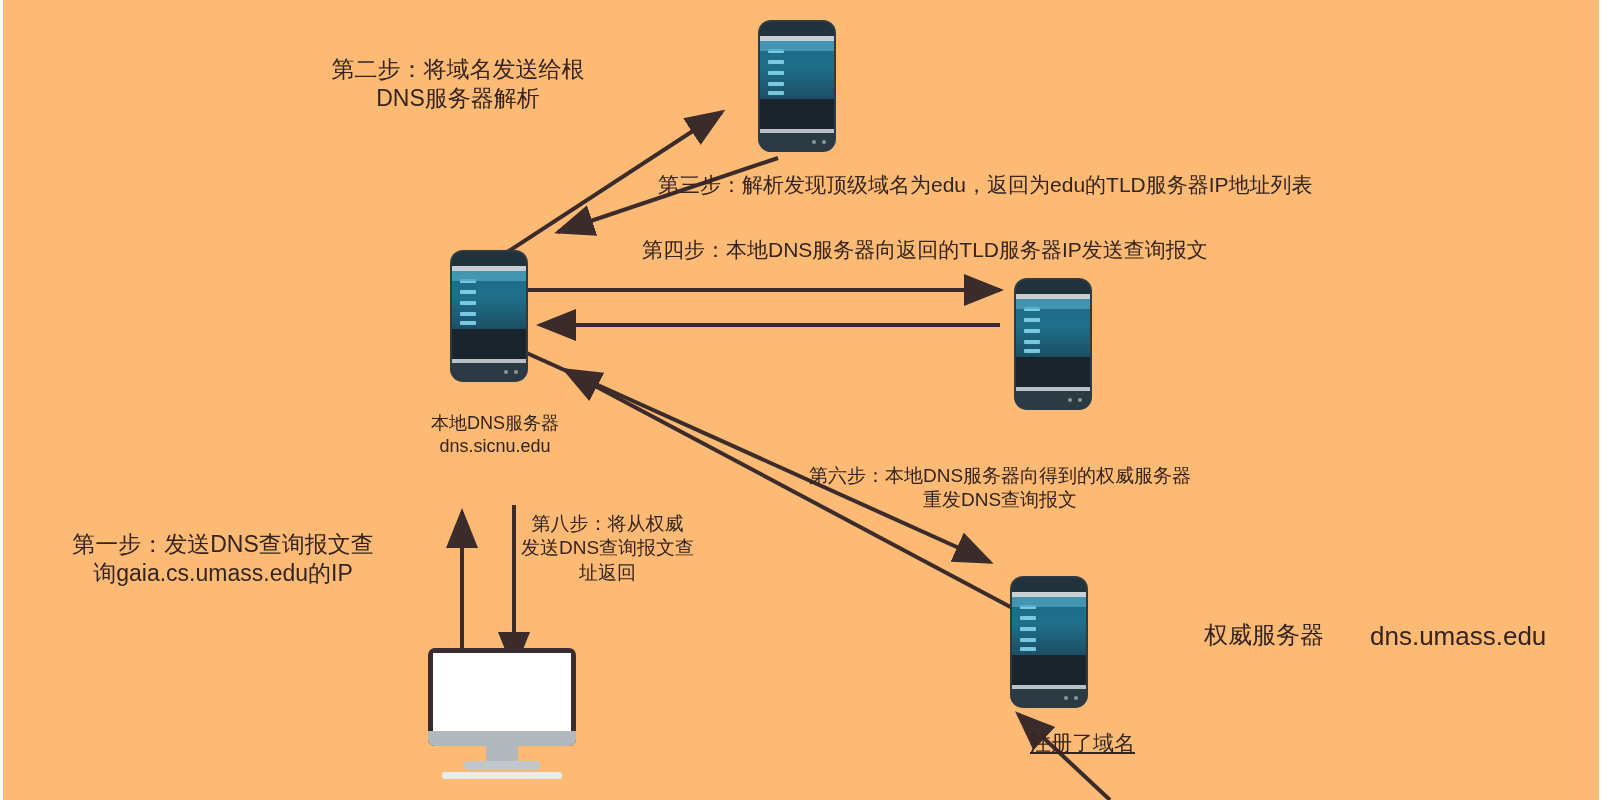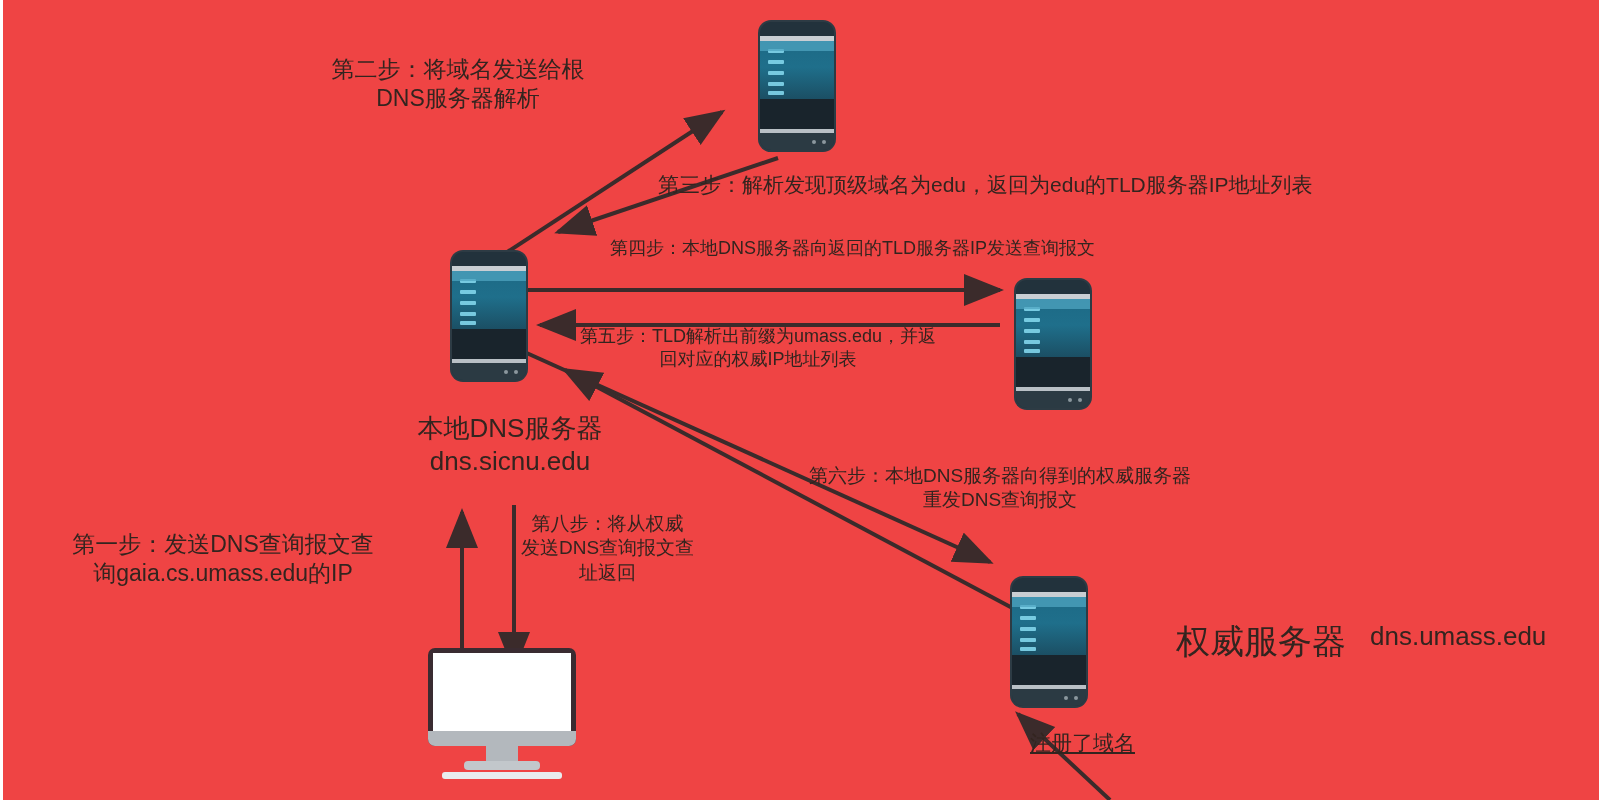--- a/index.html
+++ b/index.html
@@ -4,21 +4,21 @@
 <style>
   html, body {
     margin: 0;
     padding: 0;
     background: #f9cfd4;
   }
   #stage {
     position: relative;
     width: 1602px;
     height: 800px;
-    background: #ef4444;
+    background: #fdba74;
     overflow: hidden;
     font-family: "Liberation Sans", "DejaVu Sans", sans-serif;
     color: #3b2b2b;
   }
   .edge-line {
     position: absolute;
     top: 0;
     bottom: 0;
     width: 3px;
     background: #ffffff;
@@ -31,29 +31,29 @@
     position: absolute;
     white-space: pre-line;
     line-height: 1.28;
     color: #33241f;
   }
   .center { text-align: center; }
 
   .t-step2  { left: 258px; top: 55px;  width: 400px; font-size: 23px; }
   .t-root   { left: 860px; top: 90px;  width: 300px; font-size: 26px; text-align: left;}
   .t-step3  { left: 658px; top: 172px; width: 950px; font-size: 21px; text-align: left;}
-  .t-step4  { left: 610px; top: 237px; width: 880px; font-size: 18px; text-align: left;}
+  .t-step4  { left: 642px; top: 237px; width: 880px; font-size: 21px; text-align: left;}
   .t-step5  { left: 548px; top: 325px; width: 420px; font-size: 18px; }
   .t-tld    { left: 1118px;top: 336px; width: 330px; font-size: 26px; text-align: left;}
-  .t-local  { left: 345px; top: 412px; width: 330px; font-size: 26px; }
+  .t-local  { left: 330px; top: 412px; width: 330px; font-size: 18px; }
   .t-step6  { left: 740px; top: 464px; width: 520px; font-size: 19px; }
   .t-step1  { left: 28px;  top: 530px; width: 390px; font-size: 23px; }
   .t-step8  { left: 520px; top: 512px; width: 175px; font-size: 19px; }
   .t-step7  { left: 675px; top: 600px; width: 310px; font-size: 19px; }
-  .t-auth   { left: 1176px;top: 620px; width: 210px; font-size: 34px; text-align: left;}
+  .t-auth   { left: 1114px;top: 620px; width: 210px; font-size: 24px; text-align: right;}
   .t-authdns{ left: 1370px;top: 620px; width: 260px; font-size: 26px; text-align: left;}
   .t-reg    { left: 1030px;top: 730px; width: 220px; font-size: 21px; text-align: left; text-decoration: underline;}
 
   
   .server {
     position: absolute;
     width: 74px;
     height: 128px;
     border-radius: 11px;
     background: #22323c;
@@ -248,22 +248,20 @@
     <div class="chin"></div>
     <div class="neck"></div>
     <div class="base"></div>
     <div class="kbd"></div>
   </div>
 
   <div class="lbl center t-step2">第二步：将域名发送给根
 DNS服务器解析</div>
   <div class="lbl t-step3">第三步：解析发现顶级域名为edu，返回为edu的TLD服务器IP地址列表</div>
   <div class="lbl t-step4">第四步：本地DNS服务器向返回的TLD服务器IP发送查询报文</div>
-  <div class="lbl center t-step5">第五步：TLD解析出前缀为umass.edu，并返
-回对应的权威IP地址列表</div>
   <div class="lbl center t-local">本地DNS服务器
 dns.sicnu.edu</div>
   <div class="lbl center t-step6">第六步：本地DNS服务器向得到的权威服务器
 重发DNS查询报文</div>
   <div class="lbl center t-step1">第一步：发送DNS查询报文查
 询gaia.cs.umass.edu的IP</div>
   <div class="lbl center t-step8">第八步：将从权威
 发送DNS查询报文查
 址返回</div>
   <div class="lbl t-auth">权威服务器</div>

